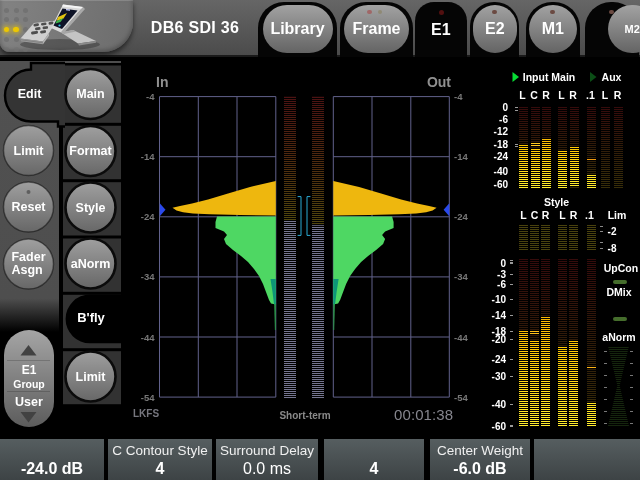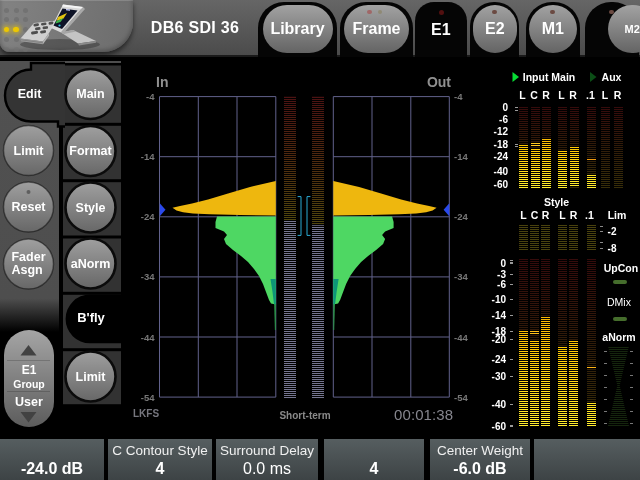--- a/index.html
+++ b/index.html
@@ -312,21 +312,21 @@
 <div class="abs" style="left:558px;top:258.5px;width:9px;height:168.0px;background:repeating-linear-gradient(to bottom, rgba(0,0,0,0) 0px, rgba(0,0,0,0) 1px, #000 1px, #000 2px);"></div>
 <div class="abs" style="left:569px;top:258.5px;width:9px;height:168.0px;background:linear-gradient(to bottom,#360b0b,#301c09 50%,#382e09);"></div>
 <div class="abs" style="left:569px;top:339.5px;width:9px;height:87.0px;background:linear-gradient(to bottom,#fec400,#ffd916 50%,#ffee2e);"></div>
 <div class="abs" style="left:569px;top:258.5px;width:9px;height:168.0px;background:repeating-linear-gradient(to bottom, rgba(0,0,0,0) 0px, rgba(0,0,0,0) 1px, #000 1px, #000 2px);"></div>
 <div class="abs" style="left:587px;top:258.5px;width:9px;height:168.0px;background:linear-gradient(to bottom,#360b0b,#301c09 50%,#382e09);"></div>
 <div class="abs" style="left:587px;top:402.5px;width:9px;height:24.0px;background:linear-gradient(to bottom,#ffe321,#ffe827 50%,#ffee2e);"></div>
 <div class="abs" style="left:587px;top:366px;width:9px;height:2.5px;background:#ffb414;"></div>
 <div class="abs" style="left:587px;top:258.5px;width:9px;height:168.0px;background:repeating-linear-gradient(to bottom, rgba(0,0,0,0) 0px, rgba(0,0,0,0) 1px, #000 1px, #000 2px);"></div>
 <div class="abs ctr" style="left:601px;top:260.5px;width:40px;height:15px;color:#fff;font-size:10.5px;font-weight:bold;">UpCon</div>
 <div class="abs" style="left:612.5px;top:279.5px;width:14px;height:4.5px;border-radius:2px;background:#456d2c;"></div>
-<div class="abs ctr" style="left:599px;top:294px;width:40px;height:15px;color:#fff;font-size:10.5px;font-weight:normal;">DMix</div>
+<div class="abs ctr" style="left:599px;top:284px;width:40px;height:15px;color:#fff;font-size:10.5px;font-weight:bold;">DMix</div>
 <div class="abs" style="left:612.5px;top:316.5px;width:14px;height:4.5px;border-radius:2px;background:#456d2c;"></div>
 <div class="abs ctr" style="left:599px;top:329.5px;width:40px;height:15px;color:#fff;font-size:10.5px;font-weight:bold;">aNorm</div>
 <svg class="abs" style="left:603px;top:345px;" width="34" height="82" viewBox="0 0 34 82">
 <polygon points="5,1 26,1 16.7,40.5 26,81 5,81 14.3,40.5" fill="#15250d"></polygon>
 <rect x="0" y="0" width="34" height="82" fill="none"></rect>
 </svg>
 <div class="abs" style="left:603px;top:345px;width:34px;height:82px;background:repeating-linear-gradient(to bottom, rgba(0,0,0,0) 0px, rgba(0,0,0,0) 1px, #000 1px, #000 2px);"></div>
 <div class="abs" style="left:603.5px;top:351px;width:3px;height:1.4px;background:#777;"></div>
 <div class="abs" style="left:630px;top:351px;width:3px;height:1.4px;background:#777;"></div>
 <div class="abs" style="left:603.5px;top:363px;width:3px;height:1.4px;background:#777;"></div>

